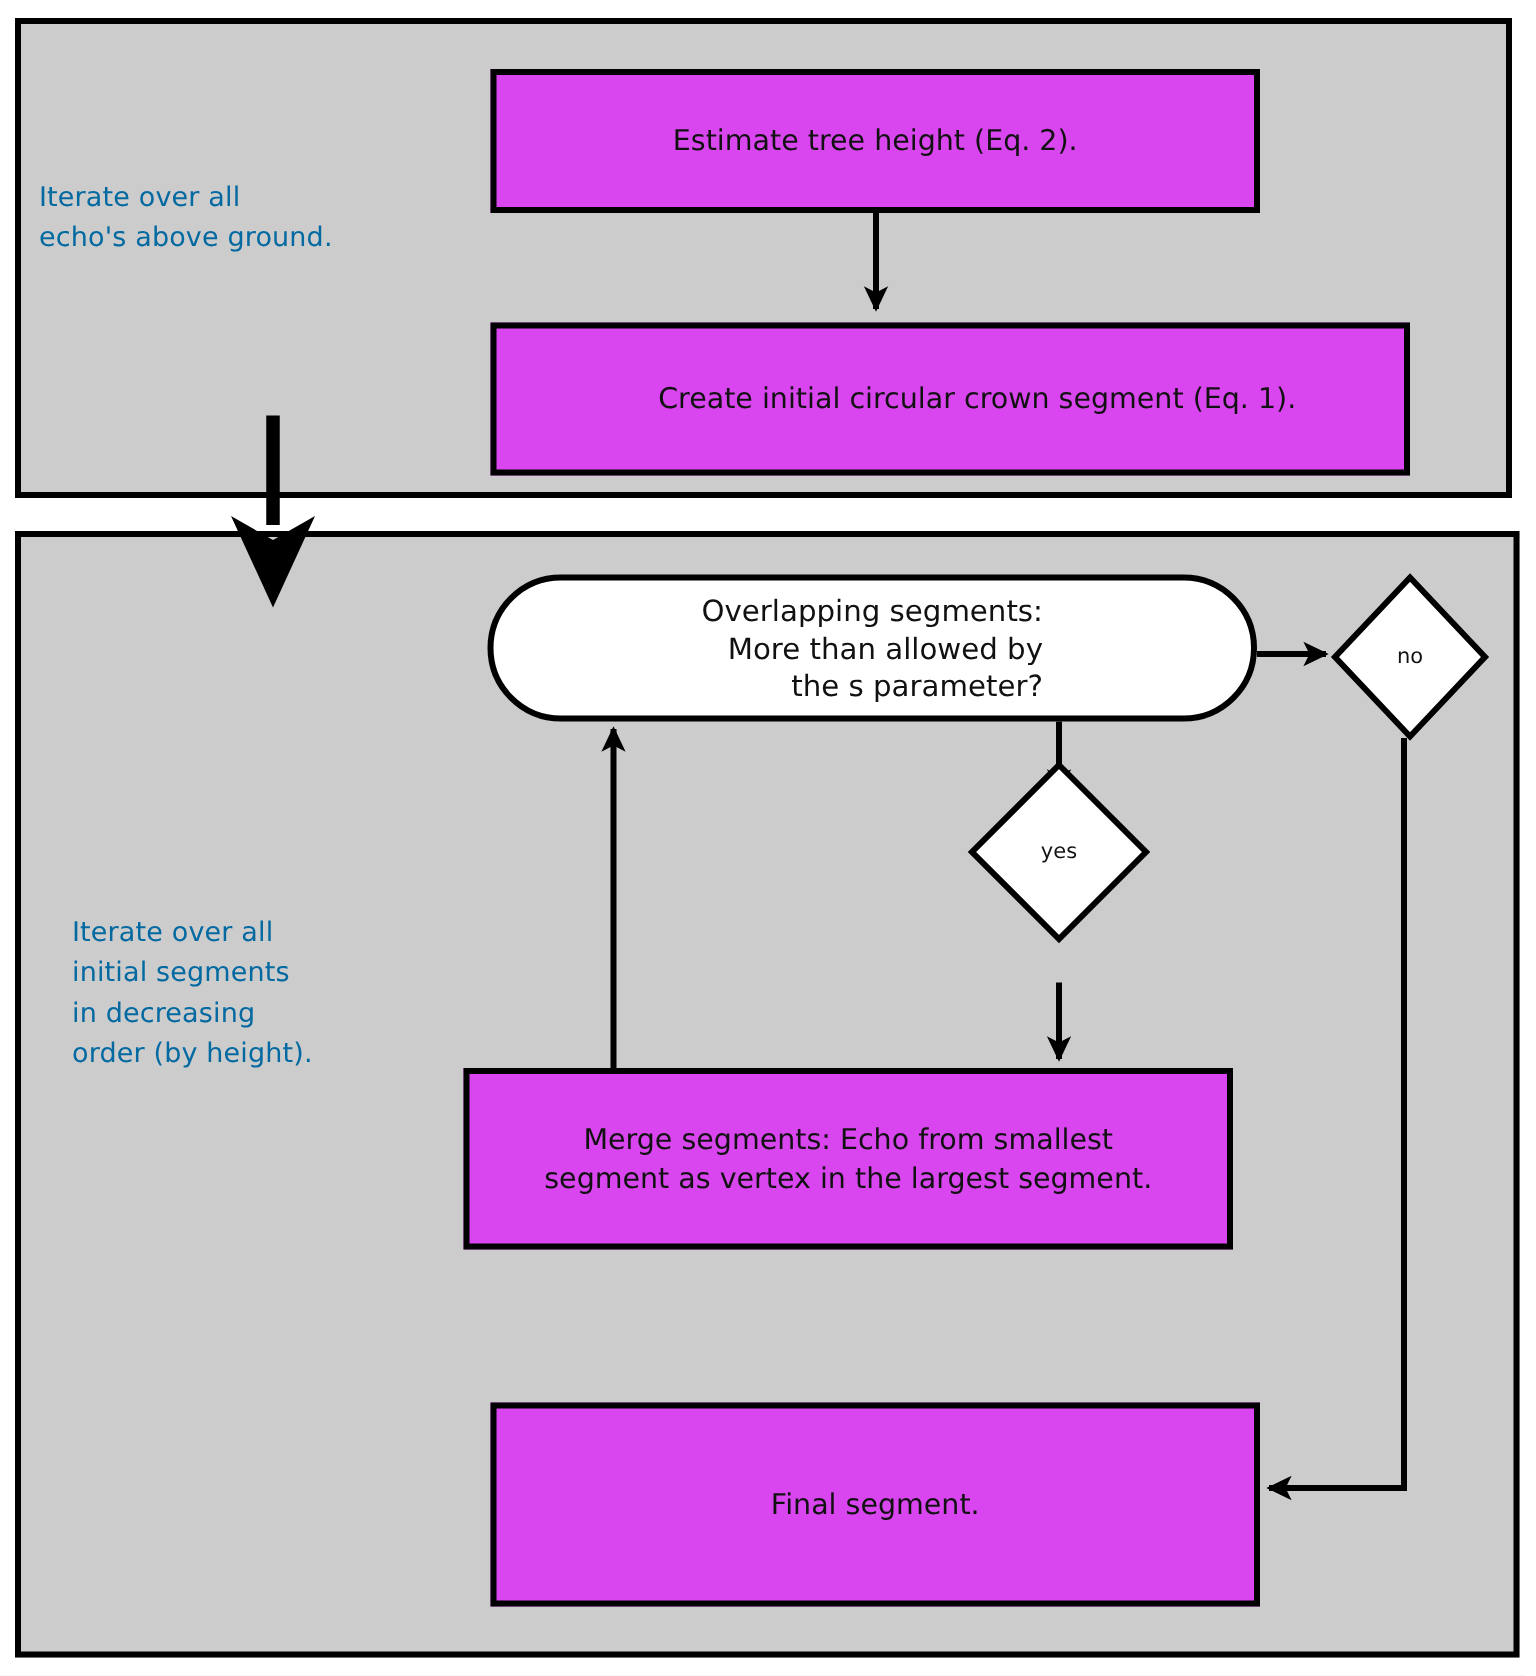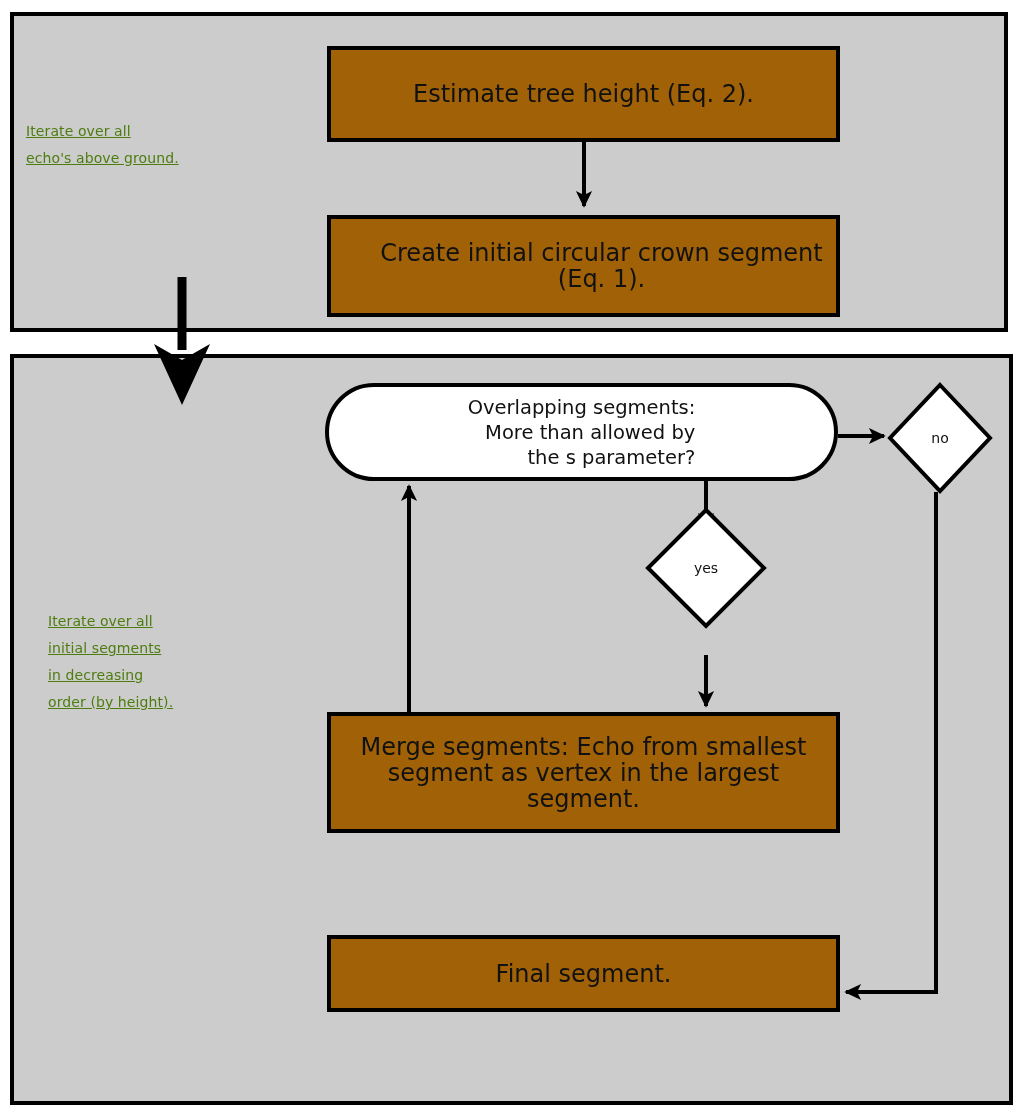--- a/index.html
+++ b/index.html
@@ -21,48 +21,47 @@
     position: absolute;
     background: #cccccc;
     border: 4px solid #000000;
     box-sizing: border-box;
   }
   #panel-top    { left: 10px;  top: 12px;   width: 998px;  height: 320px; }
   #panel-bottom { left: 10px;  top: 354px;  width: 1003px; height: 751px; }
 
   .panel-label {
     position: absolute;
-    color: #4d7c0f;
-    font-size: 14px;
+    color: #0369a1;
+    font-size: 18px;
     line-height: 27px;
     white-space: pre-line;
     letter-spacing: 0.1px;
-    text-decoration: underline;
   }
   #label-top    { left: 26px; top: 118px; width: 270px; }
   #label-bottom { left: 48px; top: 608px; width: 250px; }
 
   .proc-box {
     position: absolute;
-    background: #a16207;
+    background: #d946ef;
     border: 4px solid #000000;
     box-sizing: border-box;
     display: flex;
     align-items: center;
     justify-content: center;
     text-align: center;
     color: #111111;
-    font-size: 24px;
+    font-size: 19px;
     line-height: 26px;
     white-space: pre-line;
   }
   #box-estimate { left: 327px; top: 46px;  width: 513px; height: 96px; }
-  #box-create   { left: 327px; top: 215px; width: 513px; height: 102px; padding-left: 36px; }
-  #box-merge    { left: 327px; top: 712px; width: 513px; height: 121px; }
-  #box-final    { left: 327px; top: 935px; width: 513px; height: 77px; }
+  #box-create   { left: 327px; top: 215px; width: 613px; height: 102px; padding-left: 36px; }
+  #box-merge    { left: 309px; top: 712px; width: 513px; height: 121px; }
+  #box-final    { left: 327px; top: 935px; width: 513px; height: 136px; }
 
   .stadium {
     position: absolute;
     background: #ffffff;
     border: 4px solid #000000;
     border-radius: 60px;
     box-sizing: border-box;
     display: flex;
     align-items: center;
     justify-content: center;

